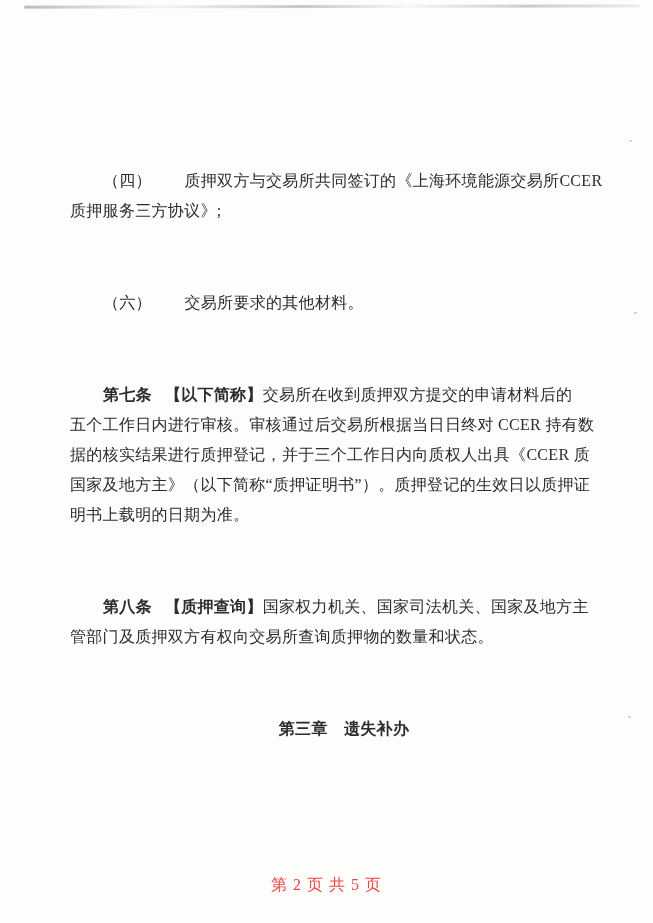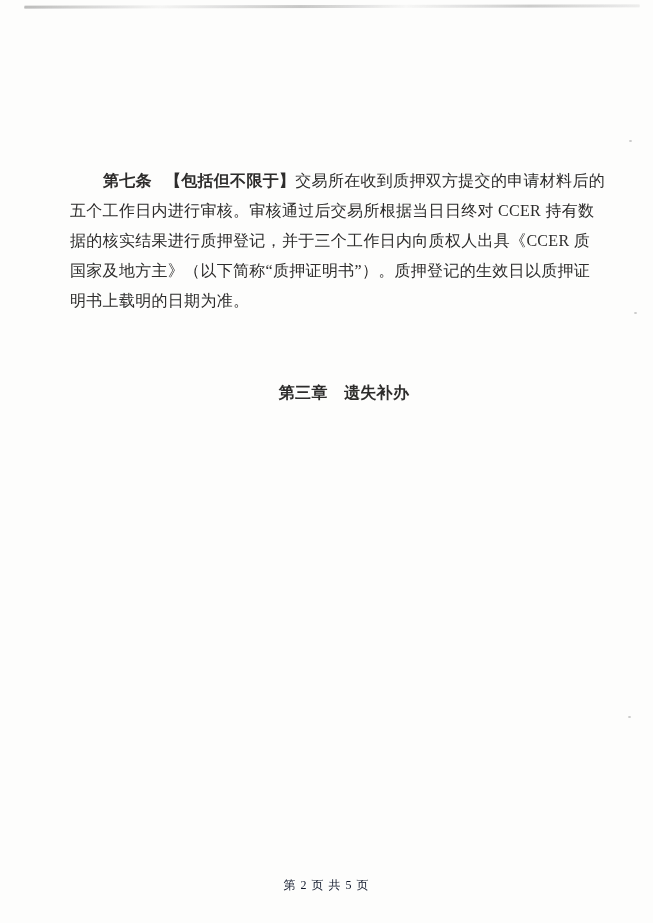--- a/index.html
+++ b/index.html
@@ -56,40 +56,45 @@
     text-align: center;
     font-weight: bold;
   }
   .art-num, .art-title { font-weight: bold; }
   .art-num { margin-right: 13px; }
   .footer {
     position: absolute;
     left: 0; right: 0;
     top: 877px;
     text-align: center;
-    font-size: 12px;
+    font-size: 16px;
     line-height: 16px;
     letter-spacing: 1px;
-    color: #0f172a;
+    color: #ef4444;
   }
 </style>
 </head>
 <body>
 
 <div class="scan-streak"></div>
 <div class="speck s1"></div>
 <div class="speck s2"></div>
 <div class="speck s3"></div>
 
 <div class="doc">
-  <p class="article"><span class="art-num">第七条</span><span class="art-title">【包括但不限于】</span><span>交易所在收到质押双方提交的申请材料后的
+  <p class="item">（四）　　质押双方与交易所共同签订的《上海环境能源交易所CCER
+质押服务三方协议》;</p>
+  <p class="item">（六）　　交易所要求的其他材料。</p>
+  <p class="article"><span class="art-num">第七条</span><span class="art-title">【以下简称】</span><span>交易所在收到质押双方提交的申请材料后的
 五个工作日内进行审核。审核通过后交易所根据当日日终对 CCER 持有数
 据的核实结果进行质押登记，并于三个工作日内向质权人出具《CCER 质
 国家及地方主》（以下简称“质押证明书”）。质押登记的生效日以质押证
 明书上载明的日期为准。</span></p>
+  <p class="article"><span class="art-num">第八条</span><span class="art-title">【质押查询】</span><span>国家权力机关、国家司法机关、国家及地方主
+管部门及质押双方有权向交易所查询质押物的数量和状态。</span></p>
   <p class="chapter">第三章　遗失补办</p>
   
   
   
   
   
   
   
 </div>
 

